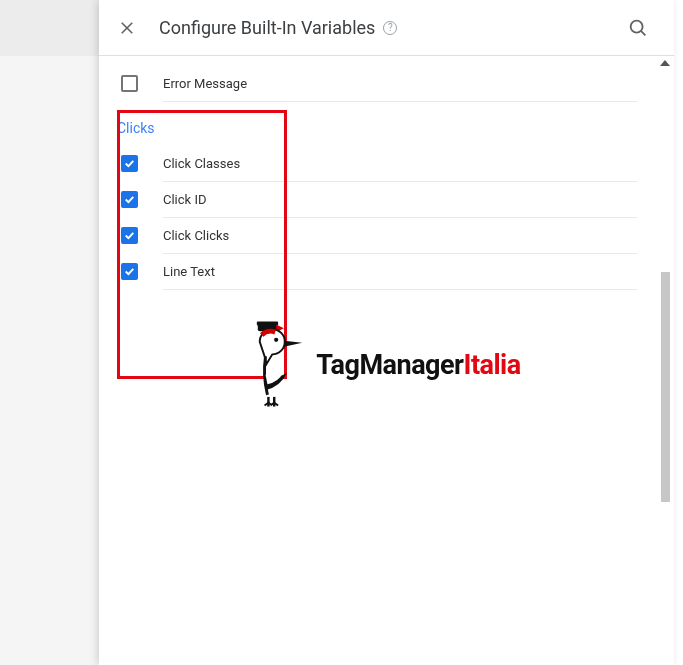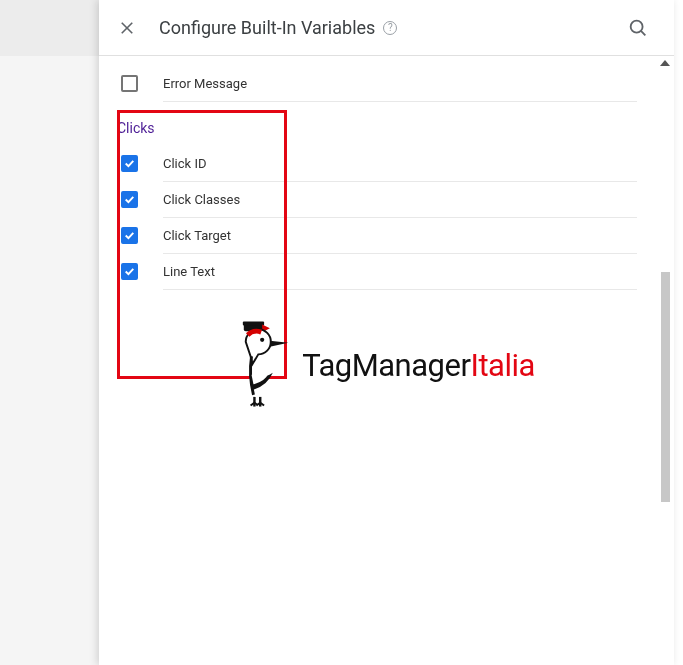--- a/index.html
+++ b/index.html
@@ -26,29 +26,29 @@
   .content { padding:10px 18px 0 18px; width:556px;}
 
   .row { display:flex; align-items:center; height:36px; border-bottom:1px solid #e8e8e8; margin-left:46px;}
   .rowouter { position:relative; padding-left:0; }
   .checkbox { width:17px; height:17px; border:2px solid #757575; border-radius:2px; background:#fff; display:inline-flex; align-items:center; justify-content:center; cursor:pointer; flex-shrink:0;}
   .checkbox.checked { background:#1a73e8; border-color:#1a73e8; }
   .checkbox.checked svg { width:13px; height:13px; display:block;}
   .checkbox:not(.checked) svg { display:none; }
   .row-label { font-size:13px; color:#333; }
 
-  .section-title { font-size:14px; color:#4c1d95; padding:18px 0 10px 0; }
+  .section-title { font-size:14px; color:#3b82f6; padding:18px 0 10px 0; }
 
   .group-wrap { position:relative; }
   .highlight { position:absolute; left:0; top:8px; width:170px; height:269px; border:3px solid #e30613; pointer-events:none; }
 
   .logo-area { padding:30px 0 0 0; display:flex; justify-content:center; }
   .logo-card { display:flex; align-items:center; gap:6px; }
   .wood { width:58px; height:90px; position:relative; }
-  .logo-text { font-size:31px; font-weight:400; letter-spacing:-0.5px; }
+  .logo-text { font-size:27px; font-weight:700; letter-spacing:-0.5px; }
   .logo-text .black { color:#111; }
   .logo-text .red { color:#e30613; }
 
 </style>
 </head>
 <body>
 
 <div class="gray-bg">
   <div class="white-top"></div>
   <div class="dark-strip"></div>
@@ -92,41 +92,41 @@
         </div>
         <div class="group-wrap" style="padding-left: 0px;">
           <div class="section-title">Clicks</div>
           <div class="rowouter">
             <span class="checkbox checked" style="position: absolute; left: 4px; top: 9px;">
               <svg viewBox="0 0 24 24" fill="none" stroke="#fff" stroke-width="3.5">
                 <polyline points="5 12 10 17 19 7"></polyline>
               </svg>
             </span>
             <div class="row">
+              <span class="row-label">Click Classes</span>
+            </div>
+          </div>
+          <div class="rowouter">
+            <span class="checkbox checked" style="position: absolute; left: 4px; top: 9px;">
+              <svg viewBox="0 0 24 24" fill="none" stroke="#fff" stroke-width="3.5">
+                <polyline points="5 12 10 17 19 7"></polyline>
+              </svg>
+            </span>
+            <div class="row">
               <span class="row-label">Click ID</span>
             </div>
           </div>
           <div class="rowouter">
             <span class="checkbox checked" style="position: absolute; left: 4px; top: 9px;">
               <svg viewBox="0 0 24 24" fill="none" stroke="#fff" stroke-width="3.5">
                 <polyline points="5 12 10 17 19 7"></polyline>
               </svg>
             </span>
             <div class="row">
-              <span class="row-label">Click Classes</span>
-            </div>
-          </div>
-          <div class="rowouter">
-            <span class="checkbox checked" style="position: absolute; left: 4px; top: 9px;">
-              <svg viewBox="0 0 24 24" fill="none" stroke="#fff" stroke-width="3.5">
-                <polyline points="5 12 10 17 19 7"></polyline>
-              </svg>
-            </span>
-            <div class="row">
-              <span class="row-label">Click Target</span>
+              <span class="row-label">Click Clicks</span>
             </div>
           </div>
           <div class="rowouter">
             <span class="checkbox checked" style="position: absolute; left: 4px; top: 9px;">
               <svg viewBox="0 0 24 24" fill="none" stroke="#fff" stroke-width="3.5">
                 <polyline points="5 12 10 17 19 7"></polyline>
               </svg>
             </span>
             <div class="row">
               <span class="row-label">Line Text</span>

